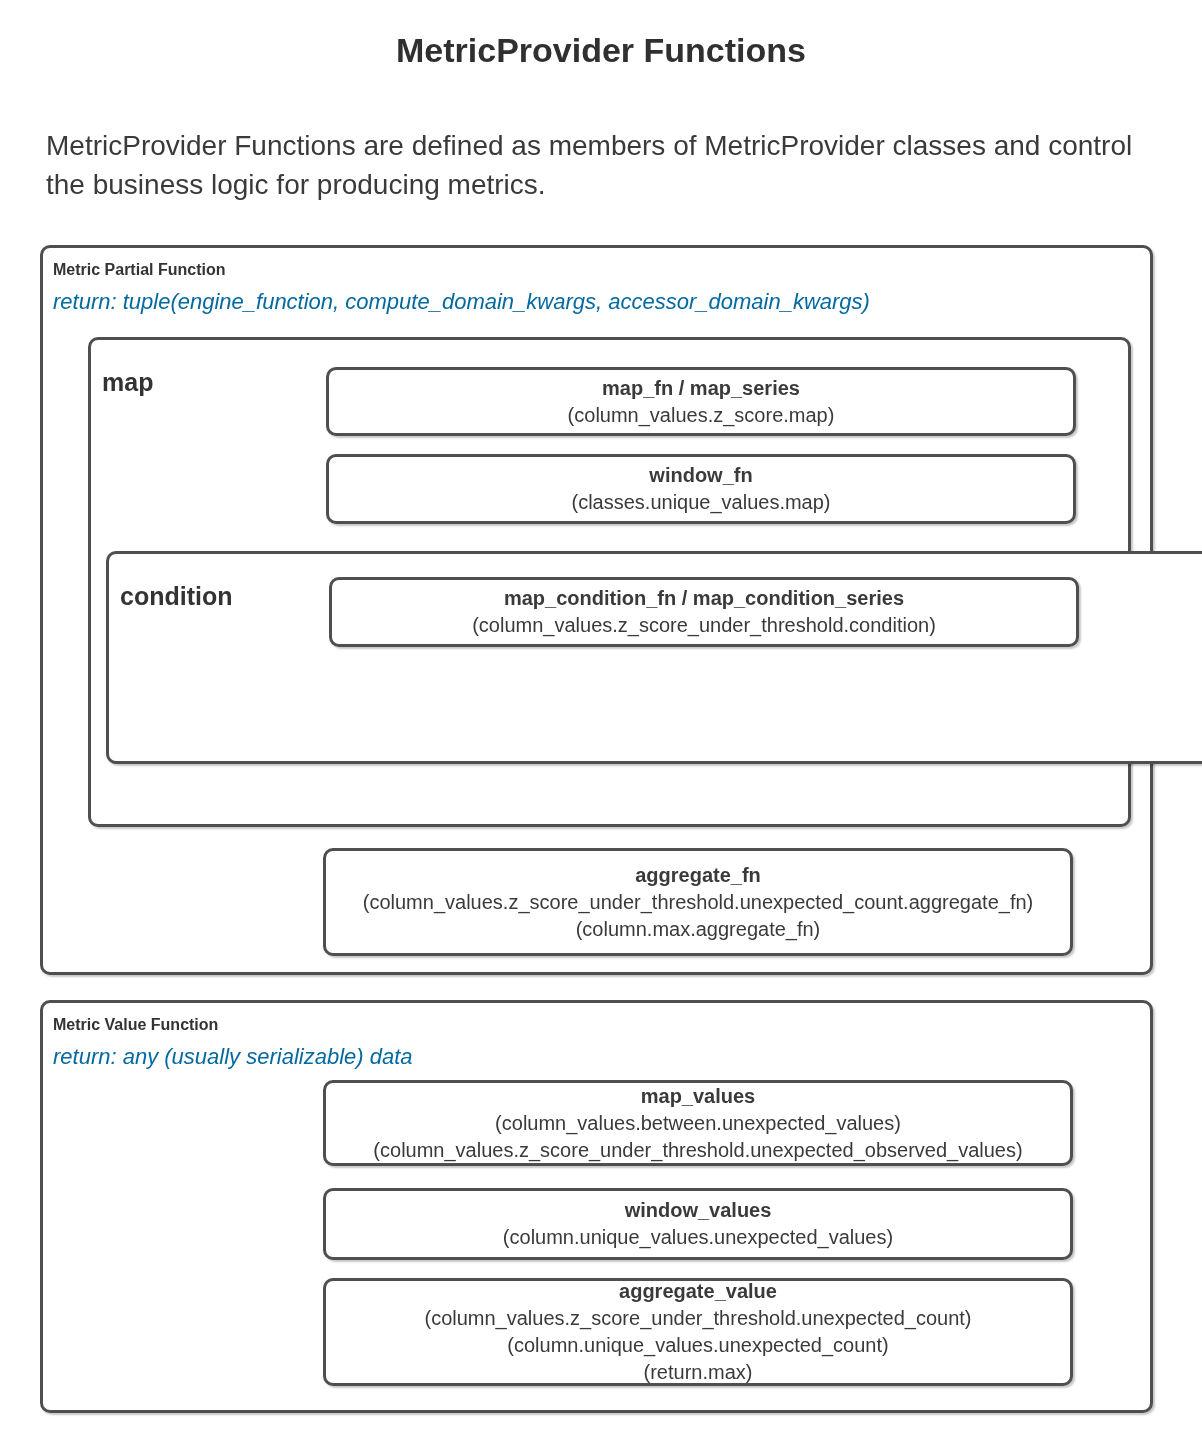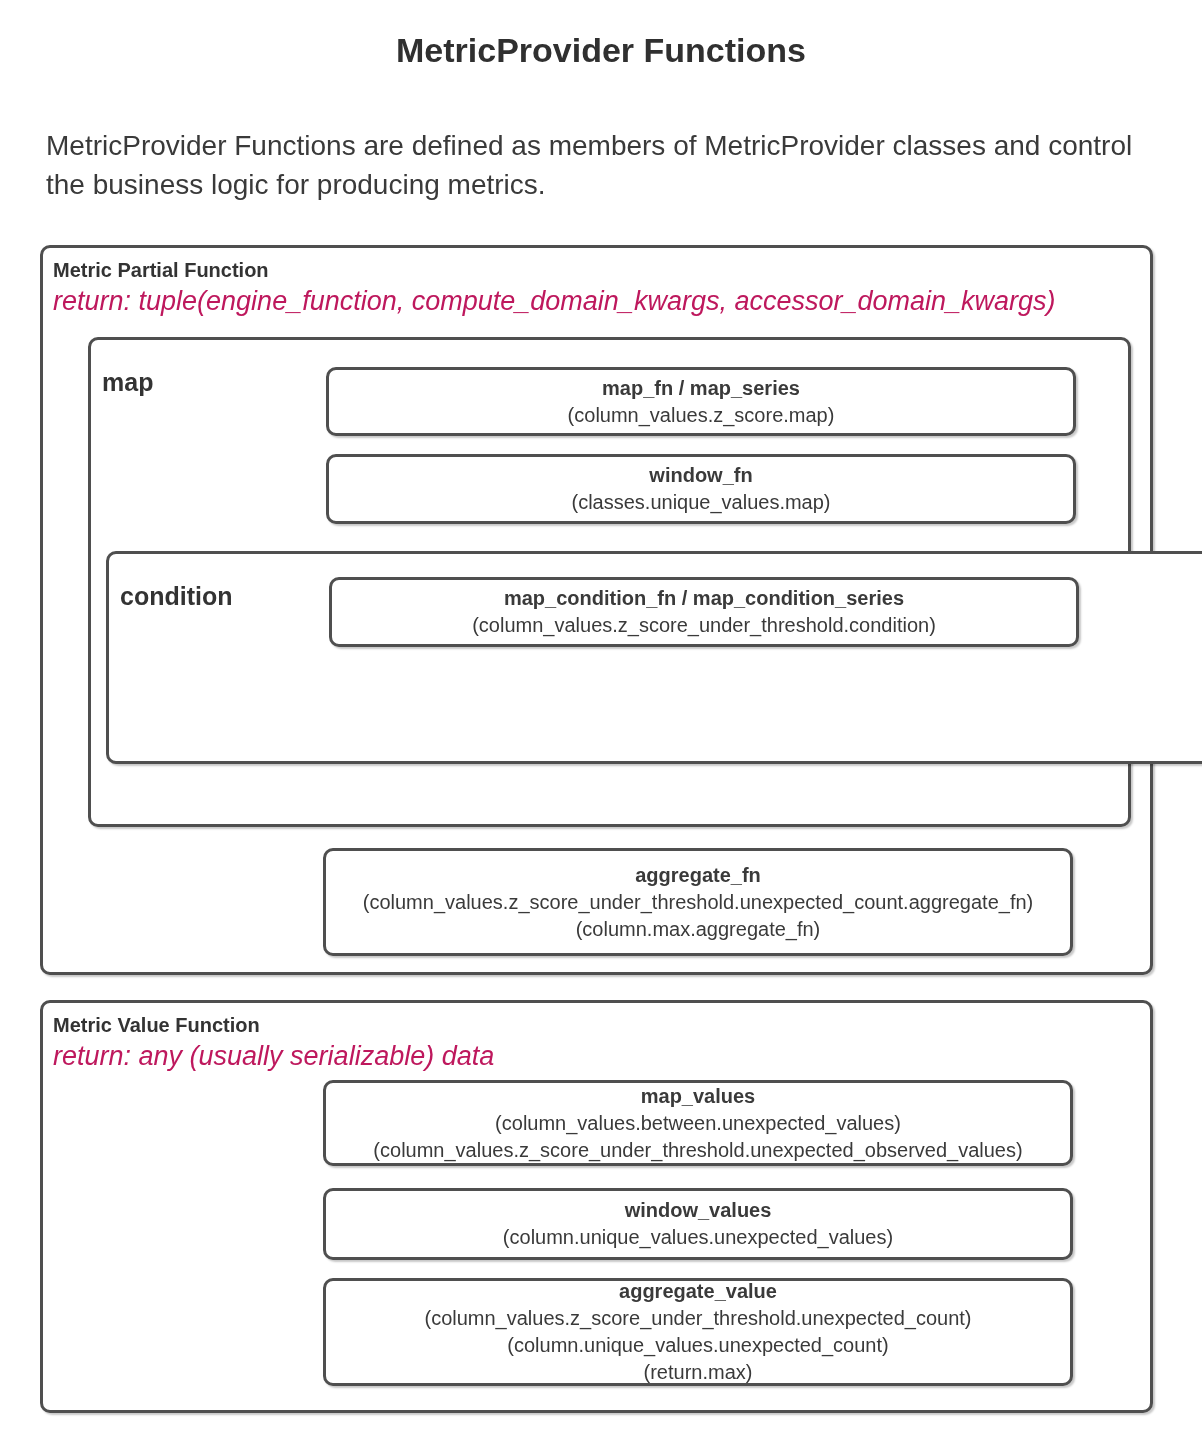--- a/index.html
+++ b/index.html
@@ -31,25 +31,25 @@
     border-radius: 10px;
     box-shadow: 2px 2px 2px rgba(0,0,0,0.22);
   }
 
   .outer-box { left: 40px; width: 1113px; }
   .outer-box.partial { top: 245px; height: 730px; }
   .outer-box.value   { top: 1000px; height: 413px; }
 
   .section-title {
     position: absolute; left: 10px; top: 6px;
-    font-size: 20px; font-weight: bold; color: #333333; line-height: 32px;
+    font-size: 16px; font-weight: bold; color: #333333; line-height: 32px;
   }
   .section-subtitle {
     position: absolute; left: 10px; top: 40px;
-    font-size: 27px; font-style: italic; color: #be185d; line-height: 27px;
+    font-size: 22px; font-style: italic; color: #0369a1; line-height: 27px;
   }
 
   .group-box.map-group { left: 45px; top: 89px; width: 1043px; height: 490px; }
   .group-box.condition-group { left: 15px; top: 211px; width: 1135px; height: 213px; }
 
   .group-label {
     position: absolute; left: 11px; top: 27px;
     font-size: 25px; font-weight: bold; color: #333333; line-height: 30px;
   }
 

